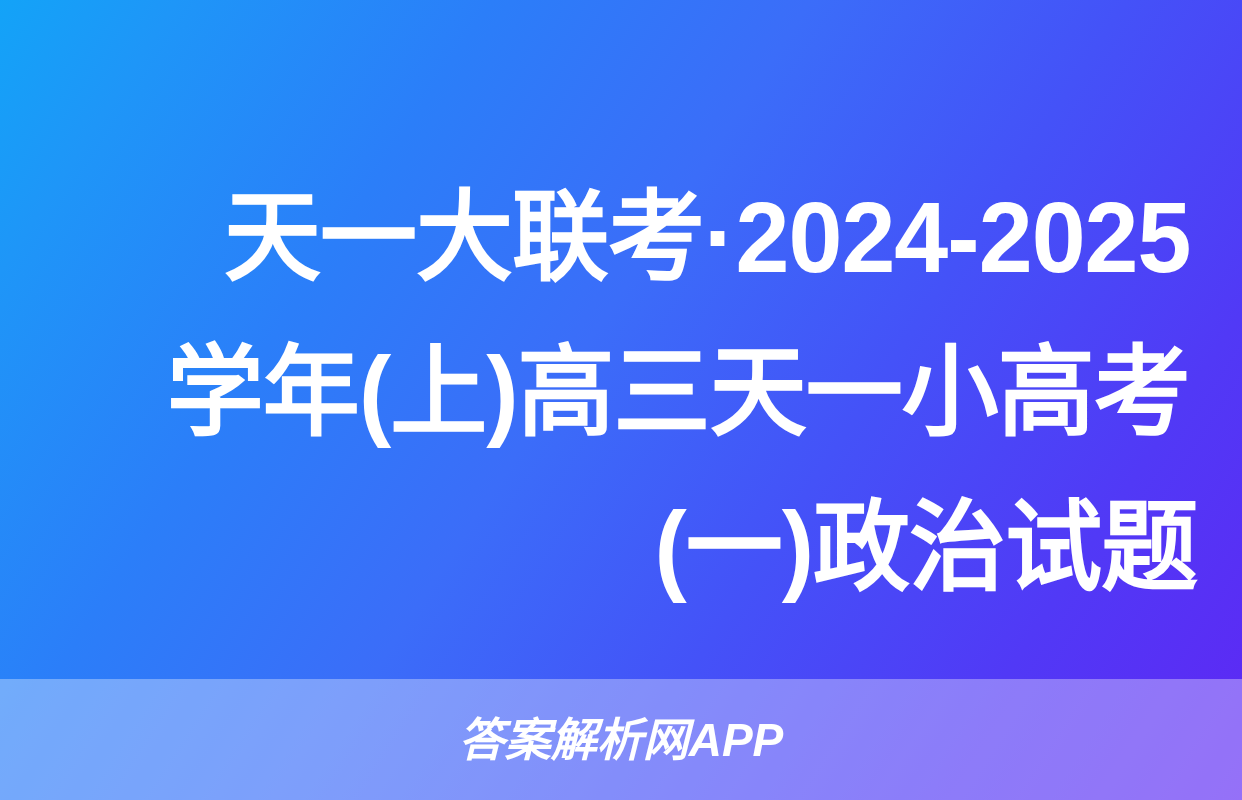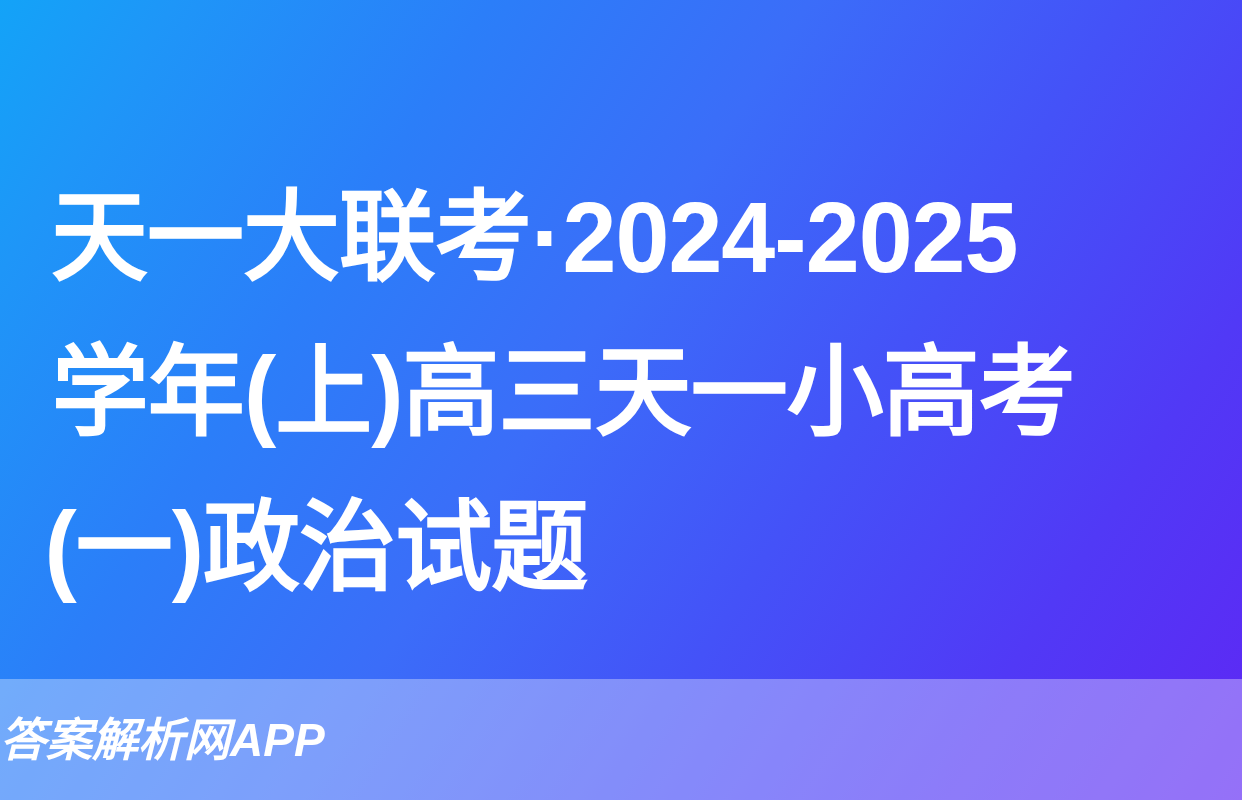--- a/index.html
+++ b/index.html
@@ -22,26 +22,26 @@
         #2B7EF9 28%,
         #3B6DF9 46%,
         #4452F8 64%,
         #5139F6 82%,
         #5E27F4 100%);
   }
 
   
   .title-block {
     position: absolute;
-    left: 0;
+    left: 6px;
     right: 0;
     top: 160px;
     display: flex;
     flex-direction: column;
-    align-items: flex-start;
+    align-items: flex-end;
     justify-content: flex-start;
     padding: 0 36px;
     box-sizing: border-box;
   }
 
   .title-line {
     color: #ffffff;
     font-size: 100px;
     line-height: 155px;
     font-weight: 700;
@@ -56,20 +56,21 @@
   
   .footer-band {
     position: absolute;
     left: 0;
     right: 0;
     top: 679px;
     height: 121px;
     background: rgba(255, 255, 255, 0.34);
     display: flex;
     align-items: center;
+    justify-content: center;
   }
 
   .watermark {
     color: #ffffff;
     font-size: 46px;
     font-weight: 700;
     font-style: italic;
     letter-spacing: 0px;
     white-space: nowrap;
     line-height: 1;

